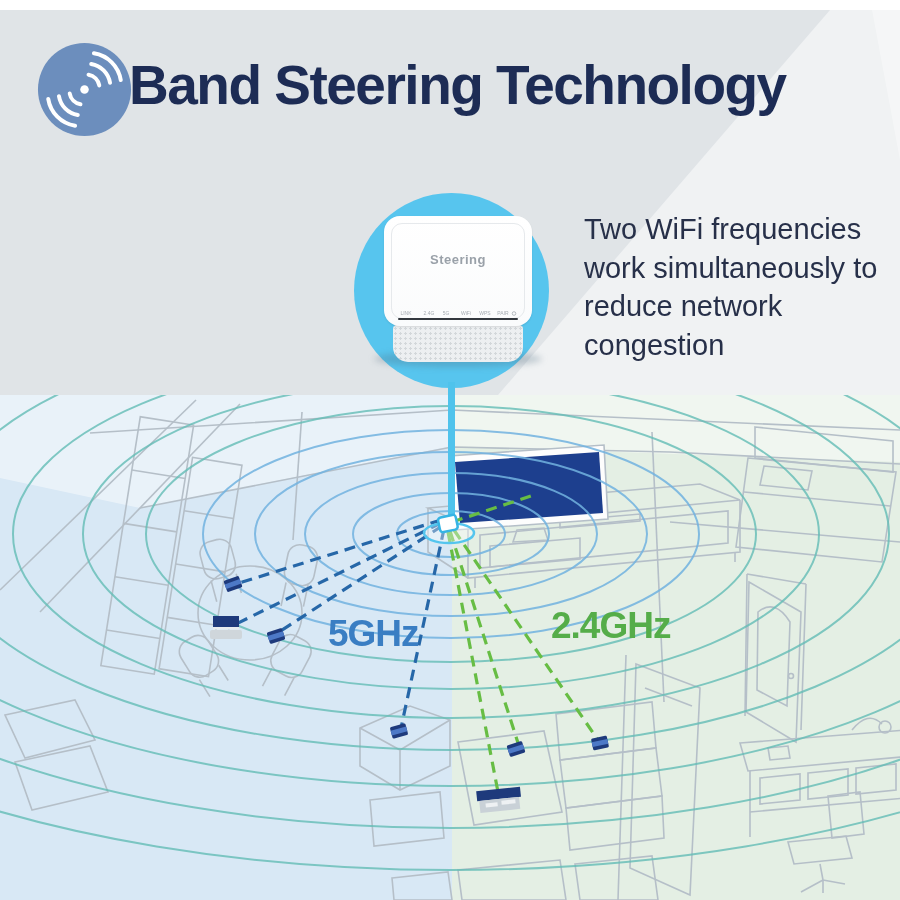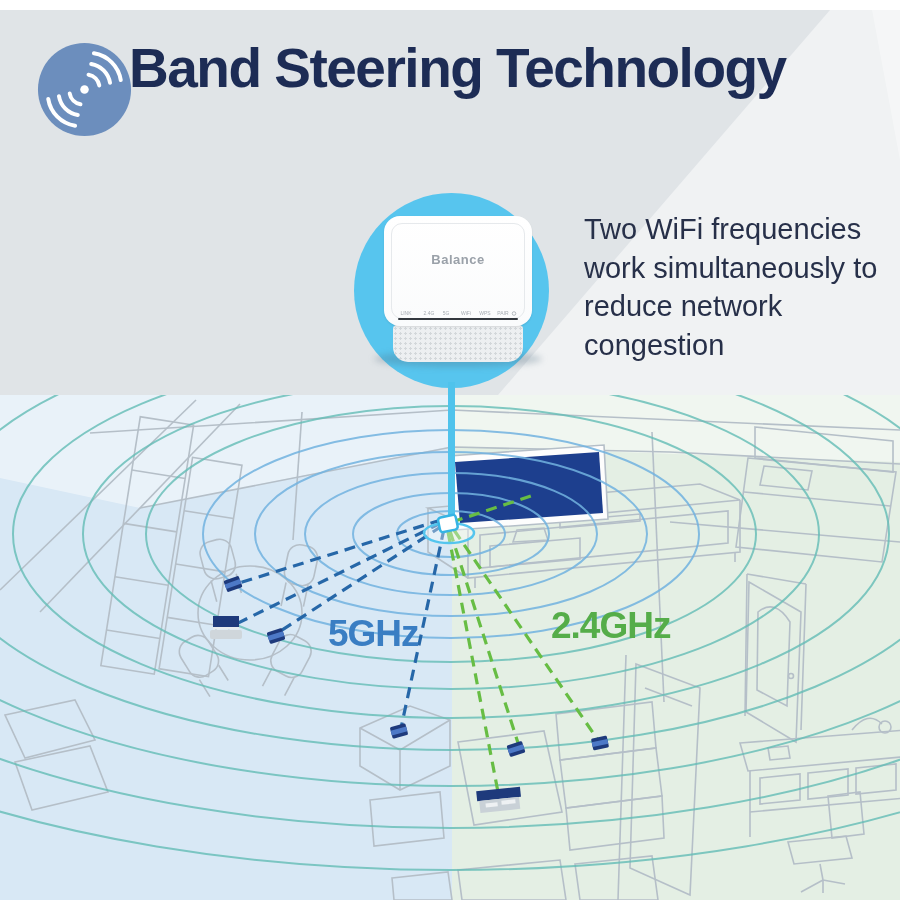--- a/index.html
+++ b/index.html
@@ -6,21 +6,21 @@
   body{font-family:"Liberation Sans",sans-serif;}
   #app{position:relative;width:900px;height:900px;overflow:hidden;background:#ffffff;}
 
   .hero{position:absolute;left:0;top:10px;width:900px;height:385px;background:#e0e4e7;}
   .wedge{position:absolute;inset:0;background:rgba(255,255,255,.5);
          clip-path:polygon(830px 0,900px 0,900px 385px,498px 385px);}
   .wedge2{position:absolute;inset:0;background:rgba(255,255,255,.35);
          clip-path:polygon(872px 0,900px 0,900px 150px);}
 
   .brand-icon{position:absolute;left:37px;top:42px;width:95px;height:95px;}
-  .title{position:absolute;left:129px;top:36px;font-size:55px;font-weight:700;
+  .title{position:absolute;left:129px;top:53px;font-size:55px;font-weight:700;
          letter-spacing:-1.5px;color:#1d2c55;white-space:nowrap;}
   .subtitle{position:absolute;left:131px;top:110px;width:700px;font-size:33px;
          line-height:1.32;color:#1d2c55;}
 
   .product-circle{position:absolute;left:354px;top:193px;width:195px;height:195px;
          border-radius:50%;background:#57c5ee;}
   .device-shadow{position:absolute;left:374px;top:351px;width:168px;height:16px;
          border-radius:50%;background:rgba(80,110,130,.30);filter:blur(3px);}
   .device-face{position:absolute;left:384px;top:216px;width:148px;height:110px;
          background:linear-gradient(180deg,#ffffff,#fafbfc);border-radius:16px;
@@ -62,21 +62,21 @@
     </g>
   </svg>
 
   <div class="title">Band Steering Technology</div>
 
   <div class="product-circle"></div>
   <div class="device-shadow"></div>
   <div class="device-base"></div>
   <div class="device-face">
     <div class="device-outline"></div>
-    <div class="device-brand">Balance</div>
+    <div class="device-brand">Steering</div>
     <svg class="led-svg" width="148" height="16">
       <g font-size="5" fill="#a6acb3" text-anchor="middle" font-family="Liberation Sans, sans-serif">
         <text x="22" y="7">LINK</text>
         <text x="45" y="7">2.4G</text>
         <text x="62" y="7">5G</text>
         <text x="82" y="7">WiFi</text>
         <text x="101" y="7">WPS</text>
         <text x="119" y="7">PAIR</text>
       </g>
       <circle cx="130" cy="5.5" r="1.8" fill="none" stroke="#a6acb3" stroke-width=".8"></circle>

